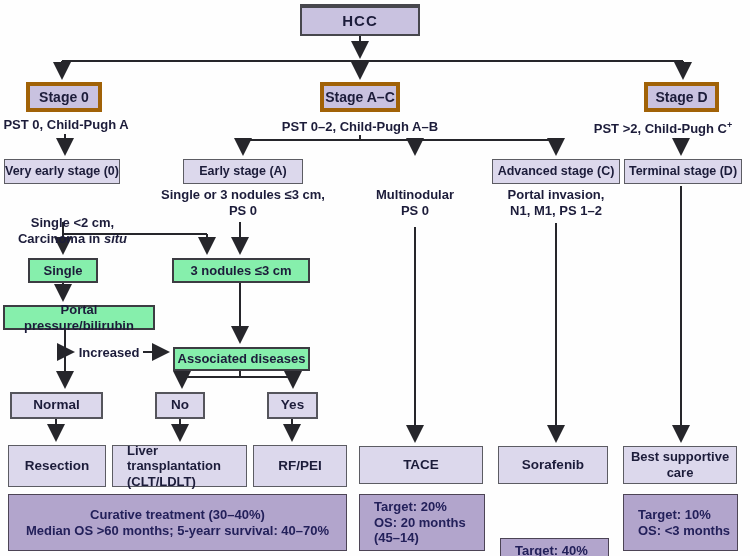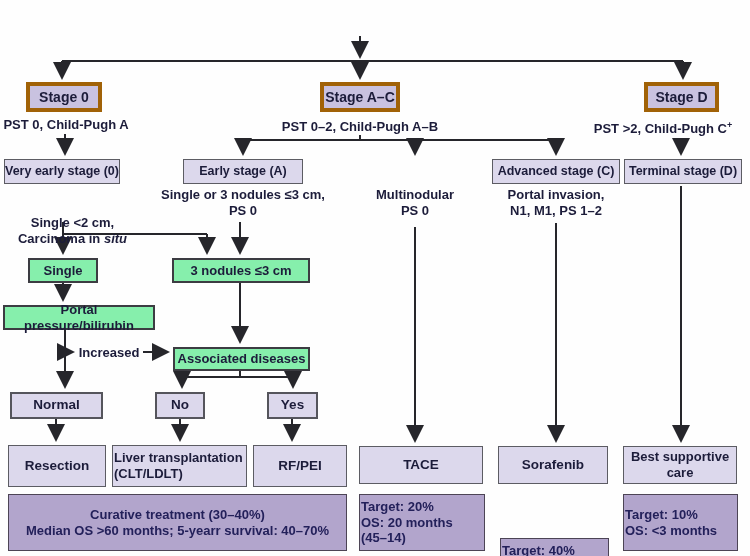--- a/index.html
+++ b/index.html
@@ -13,21 +13,21 @@
     align-items:center;justify-content:center;text-align:center;z-index:2;line-height:1.2;
   }
   .stage{background:#c9c2e0;border:4px solid #a16207;font-size:14px;}
   .hcc{background:#c9c2e0;border:2px solid #47474d;border-top-width:4px;font-size:15px;letter-spacing:1px;}
   .sub{background:#dcd8ec;border:1.5px solid #5c5c63;font-size:12.5px;}
   .white{background:#86efac;border:2px solid #3c3c42;font-size:13px;}
   .mini{background:#dcd8ec;border:2px solid #55555c;font-size:13.5px;}
   .treat{background:#dcd8ec;border:1.5px solid #5c5c63;font-size:13.5px;}
   .outcome{background:#b2a5cc;border:1.5px solid #4c4455;color:#23205a;font-size:13px;}
   .lbl{position:absolute;text-align:center;font-size:13px;line-height:16px;z-index:2;}
-  .left-align{align-items:flex-start;text-align:left;padding-left:1px;}
+  .left-align{align-items:flex-start;text-align:left;padding-left:14px;}
   .ital{font-style:italic;}
   sup{font-size:9px;line-height:0;}
 </style>
 </head>
 <body>
 
 <div id="canvas">
 
   <svg class="lines" width="750" height="556">
     <defs>
@@ -69,20 +69,23 @@
 
       <path d="M56,419 L56,439" marker-end="url(#ah)"></path>
       <path d="M180,419 L180,439" marker-end="url(#ah)"></path>
       <path d="M292,419 L292,439" marker-end="url(#ah)"></path>
       <path d="M415,227 L415,440" marker-end="url(#ah)"></path>
       <path d="M556,223 L556,440" marker-end="url(#ah)"></path>
       <path d="M681,186 L681,440" marker-end="url(#ah)"></path>
     </g>
   </svg>
 
+  <div class="box hcc" style="left:300px;top:4px;width:120px;height:32px;">
+    <span>HCC</span>
+  </div>
 
   <div class="box stage" style="left:26px;top:82px;width:76px;height:30px;">
     <span>Stage 0</span>
   </div>
   <div class="box stage" style="left:320px;top:82px;width:80px;height:30px;">
     <span>Stage A–C</span>
   </div>
   <div class="box stage" style="left:644px;top:82px;width:75px;height:30px;">
     <span>Stage D</span>
   </div>

